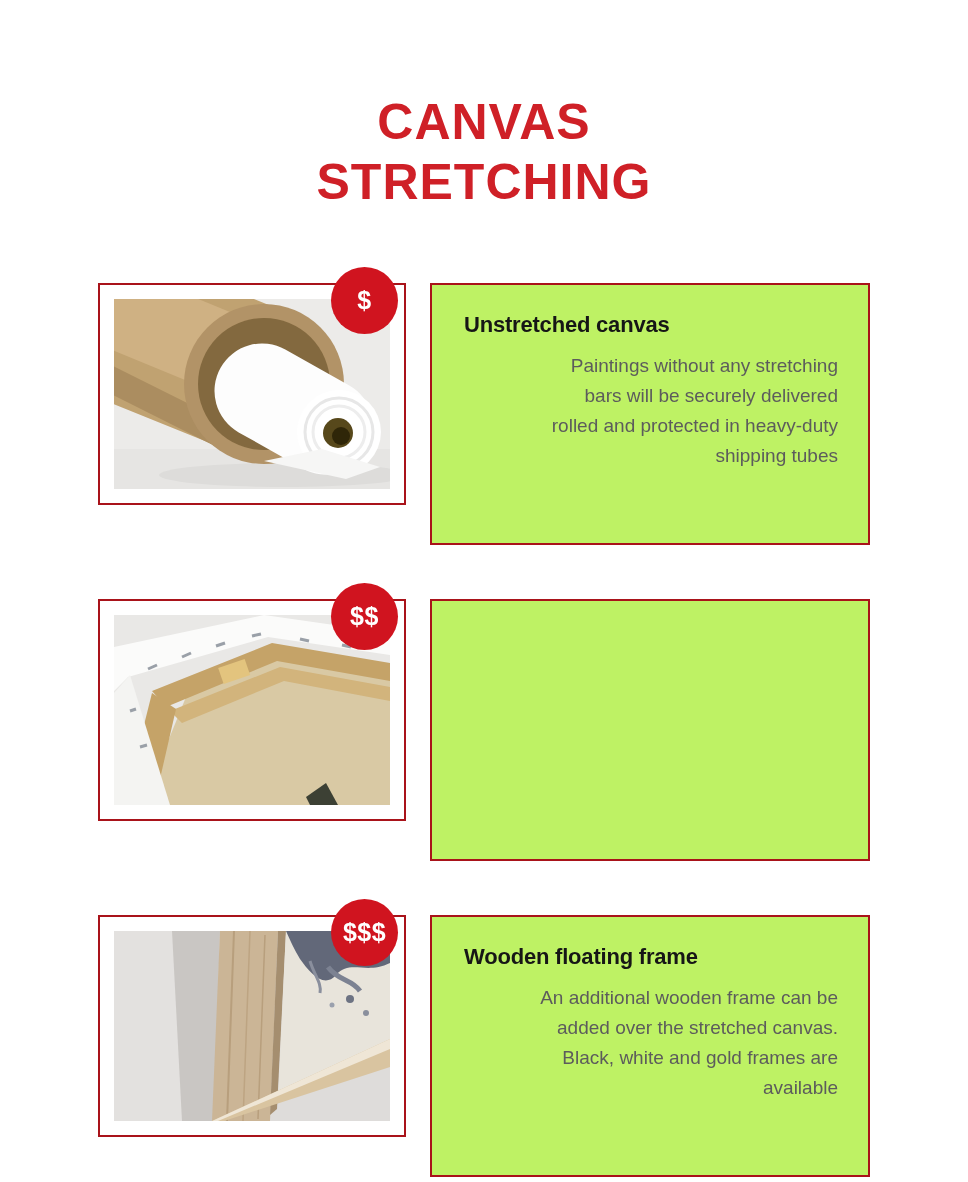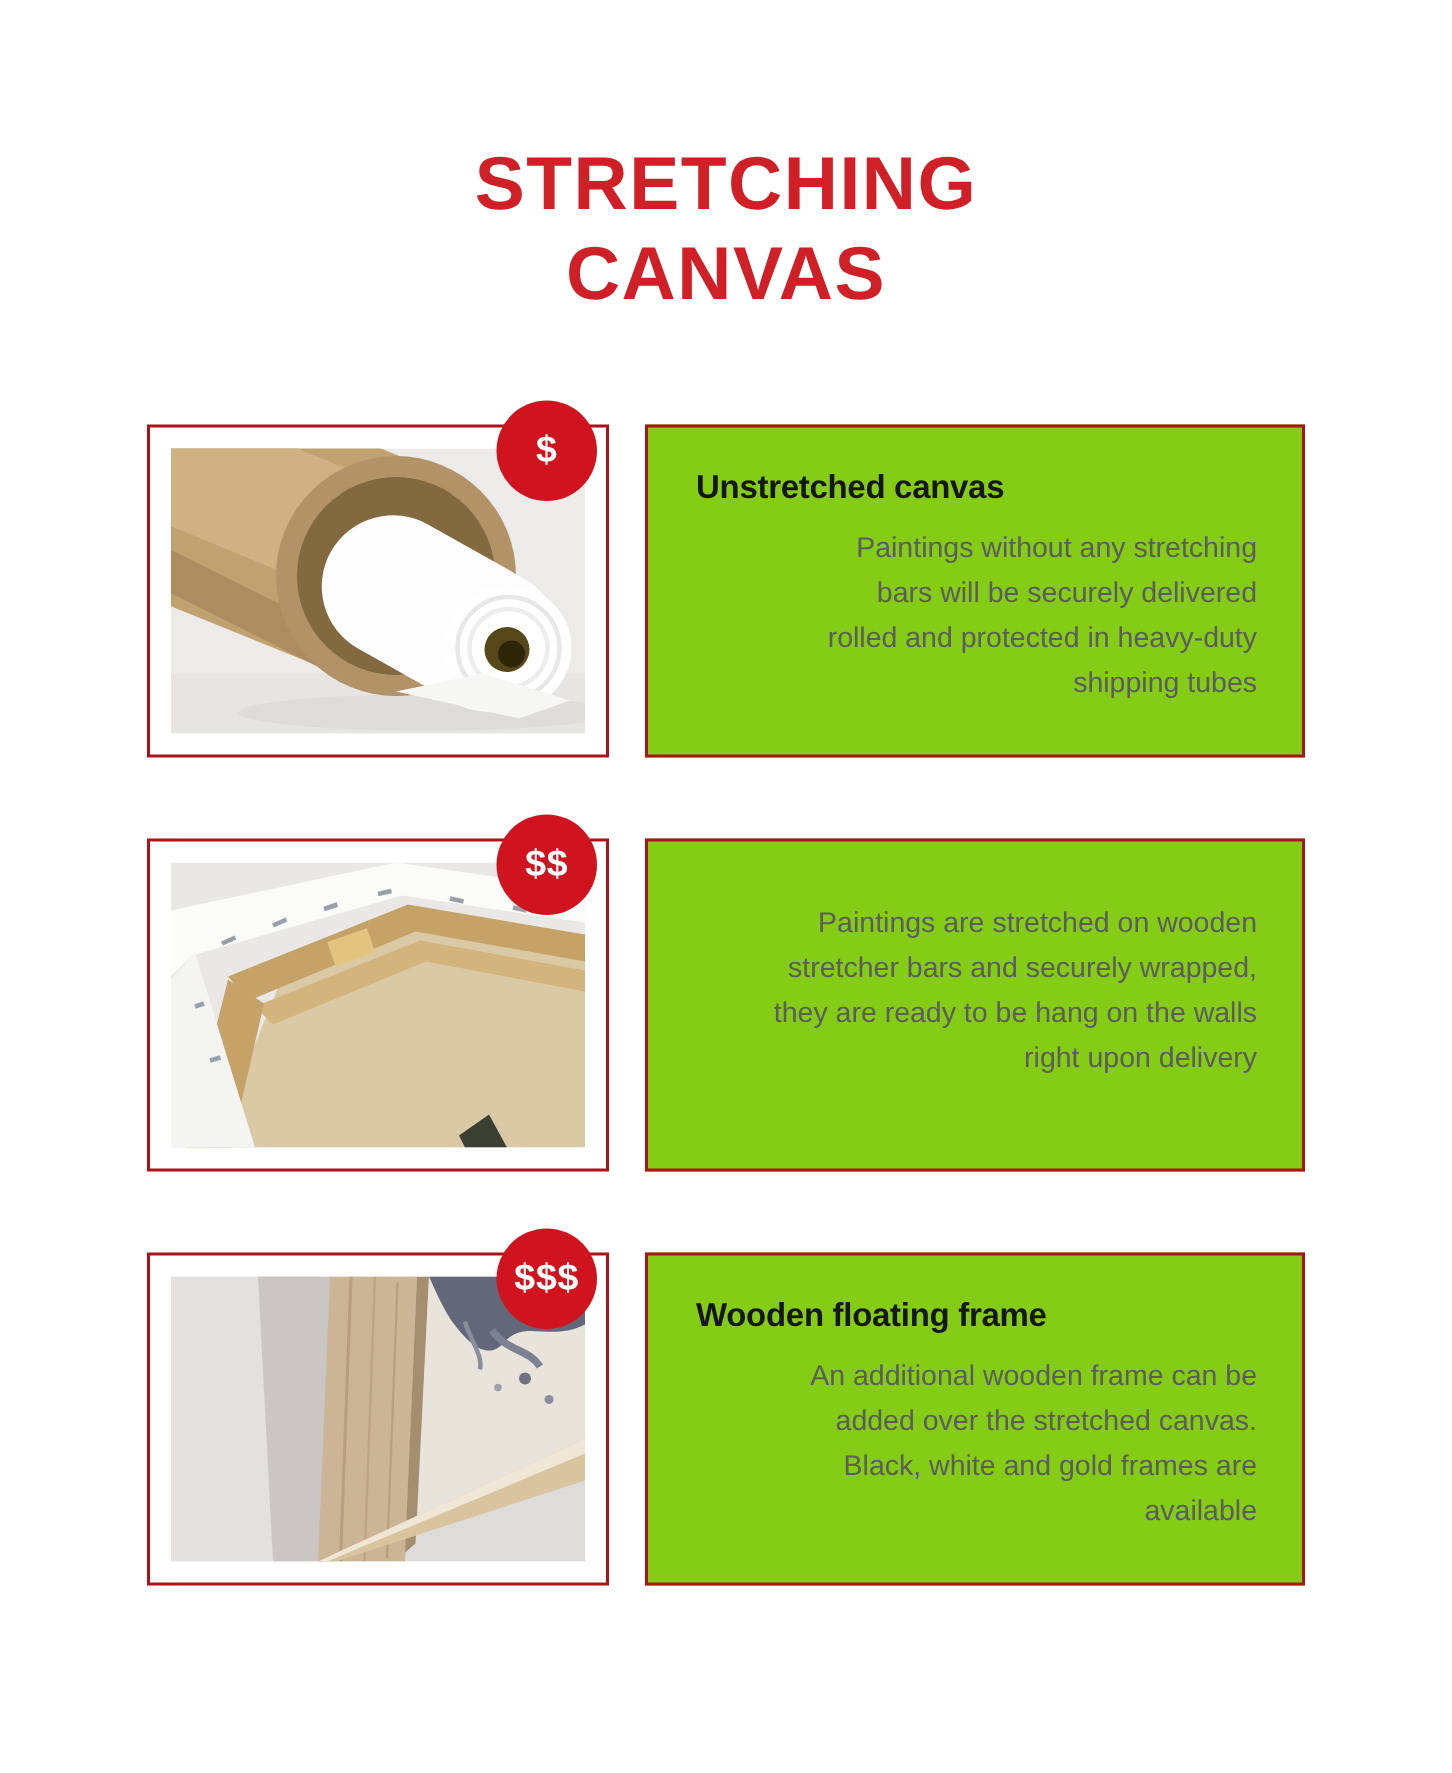--- a/index.html
+++ b/index.html
@@ -68,23 +68,23 @@
     font-size: 25px;
     display: flex;
     align-items: center;
     justify-content: center;
     z-index: 2;
     letter-spacing: 0.5px;
   }
   .text-card {
     box-sizing: border-box;
     width: 440px;
-    height: 222px;
+    height: 262px;
     border: 2px solid #a9131a;
-    background: #84cc16;
+    background: #bef264;
     padding: 27px 30px 0 32px;
     flex: 0 0 auto;
   }
   .text-card h2 {
     margin: 0;
     font-size: 22px;
     font-weight: 700;
     color: #161616;
     letter-spacing: -0.2px;
   }
@@ -96,22 +96,22 @@
     white-space: pre-line;
     text-align: right;
   }
 </style>
 </head>
 <body>
 
 <div>
 
   <div class="page-title">
+    <div>CANVAS</div>
     <div>STRETCHING</div>
-    <div>CANVAS</div>
   </div>
 
   <div class="content">
 
     <div class="option-row first">
       <div class="image-card">
         <div class="price-badge">
           <span>$</span>
         </div>
         <span class="photo">
@@ -166,24 +166,20 @@
               <line x1="186" y1="24" x2="195" y2="26"></line>
               <line x1="228" y1="30" x2="237" y2="32"></line>
               <line x1="16" y1="96" x2="22" y2="94"></line>
               <line x1="26" y1="132" x2="33" y2="130"></line>
             </g>
             <polygon points="192,182 212,168 224,190 196,190" fill="#3c4034"></polygon>
           </svg>
         </span>
       </div>
       <div class="text-card">
-        <p>Paintings are stretched on wooden
-stretcher bars and securely wrapped,
-they are ready to be hang on the walls
-right upon delivery</p>
       </div>
     </div>
 
     <div class="option-row">
       <div class="image-card">
         <div class="price-badge">
           <span>$$$</span>
         </div>
         <span class="photo">
           <svg viewBox="0 0 276 190" preserveAspectRatio="none">

